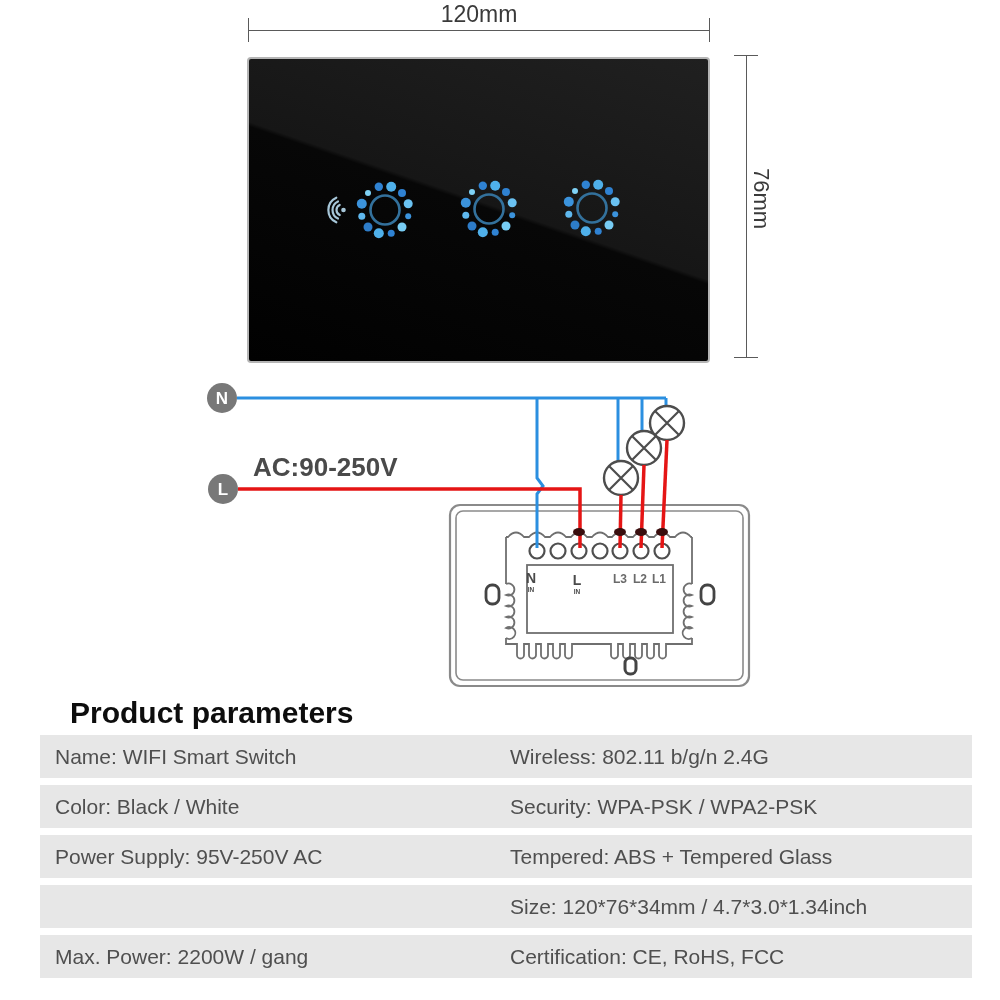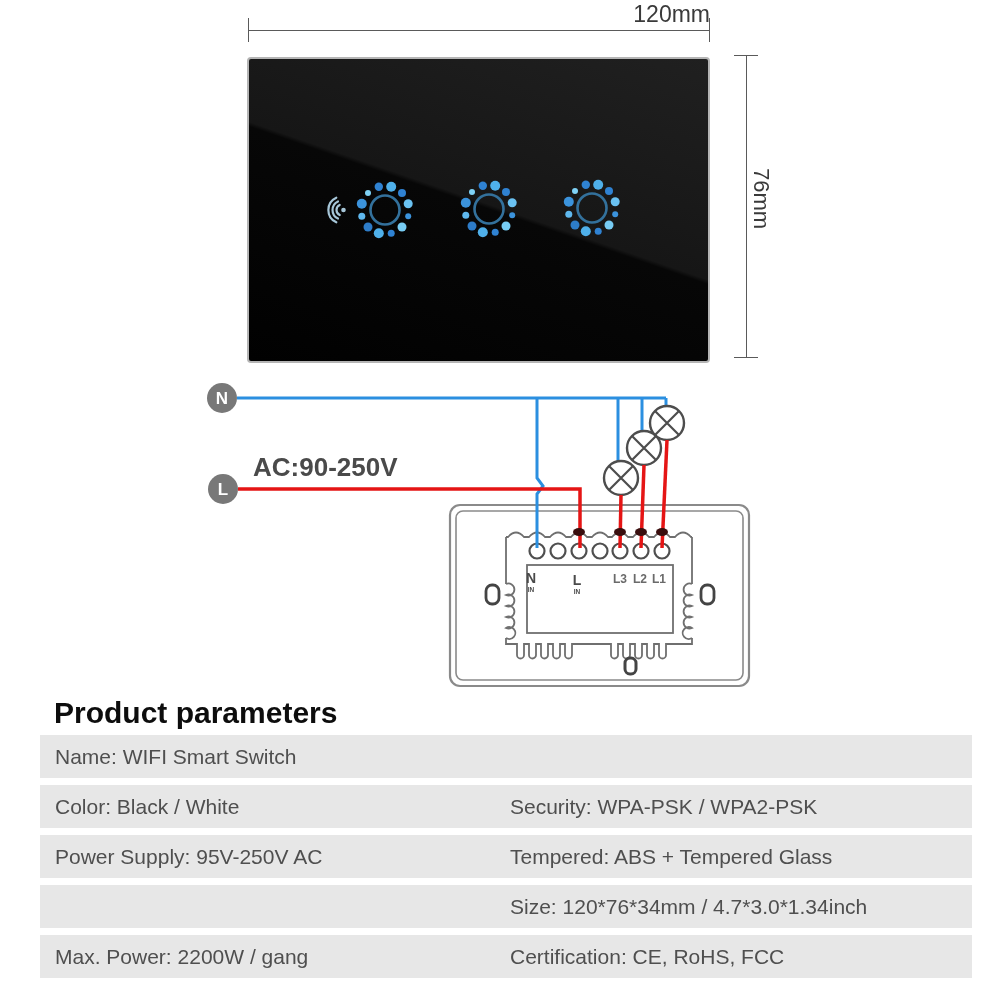--- a/index.html
+++ b/index.html
@@ -3,36 +3,36 @@
 <meta charset="utf-8">
 <style>
   html,body{margin:0;padding:0;}
   body{
     width:1000px;height:1000px;position:relative;background:#ffffff;
     font-family:"Liberation Sans", sans-serif;overflow:hidden;
   }
   
   .dim-line-h{position:absolute;left:248px;top:30px;width:462px;height:0;border-top:1.6px solid #5a5a5a;}
   .dim-tick-v{position:absolute;width:0;height:24px;border-left:1.6px solid #5a5a5a;top:18px;}
-  .dim-label-top{position:absolute;left:248px;top:1px;width:462px;text-align:right;
+  .dim-label-top{position:absolute;left:248px;top:1px;width:462px;text-align:center;
     font-size:23px;color:#3a3a3a;}
   .dim-line-v{position:absolute;left:746px;top:55px;height:303px;width:0;border-left:1.6px solid #5a5a5a;}
   .dim-tick-h{position:absolute;height:0;width:24px;border-top:1.6px solid #5a5a5a;left:734px;}
   .dim-label-right{position:absolute;left:748px;top:168px;font-size:22px;color:#3a3a3a;
     writing-mode:vertical-rl;}
   
   .panel{
     position:absolute;left:247px;top:57px;width:459px;height:302px;
     border:2px solid #b5b5b5;border-radius:4px;
     background:linear-gradient(199deg,#202020 0%,#161616 48%,#070707 49%,#010101 100%);
   }
   
   .wiring{position:absolute;left:0;top:380px;width:1000px;height:320px;}
   
-  .params-title{position:absolute;left:54px;top:696px;font-size:30px;font-weight:bold;color:#0d0d0d;}
+  .params-title{position:absolute;left:70px;top:696px;font-size:30px;font-weight:bold;color:#0d0d0d;}
   .params-table{position:absolute;left:40px;top:735px;width:932px;}
   .param-row{position:relative;width:932px;height:43px;background:#e7e7e7;margin-bottom:7px;text-align:center;}
   .param-row .cell-left,.param-row .cell-right{
     position:absolute;top:0;height:43px;line-height:43px;font-size:21px;color:#4f4f4f;white-space:nowrap;}
   .param-row .cell-left{left:15px;}
   .param-row .cell-right{left:470px;}
 </style>
 </head>
 <body>
 
@@ -200,20 +200,21 @@
     <circle cx="223" cy="489" r="15" fill="#787878"></circle>
     <text x="223" y="495" font-size="17" font-weight="bold" fill="#ffffff" text-anchor="middle">L</text>
   </g>
   <text x="253" y="476" font-size="26" font-weight="600" fill="#4a4a4a">AC:90-250V</text>
 </svg>
 
 <div class="params-title">Product parameters</div>
 <div class="params-table" id="params-table">
     <div class="param-row">
       <span class="cell-left">Name: WIFI Smart Switch</span>
+      <span class="cell-right">Wireless: 802.11 b/g/n 2.4G</span>
     </div>
     <div class="param-row">
       <span class="cell-left">Color: Black / White</span>
       <span class="cell-right">Security: WPA-PSK / WPA2-PSK</span>
     </div>
     <div class="param-row">
       <span class="cell-left">Power Supply: 95V-250V AC</span>
       <span class="cell-right">Tempered: ABS + Tempered Glass</span>
     </div>
     <div class="param-row">

